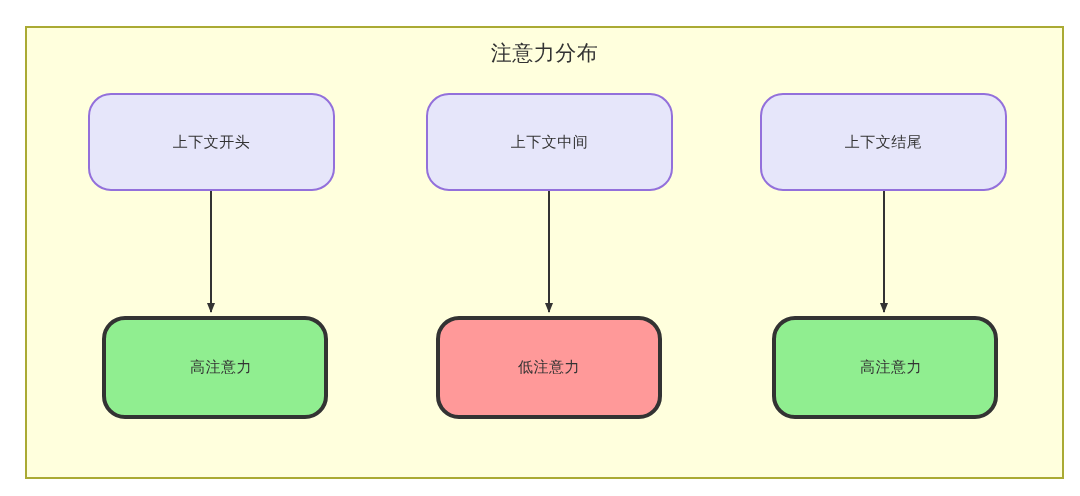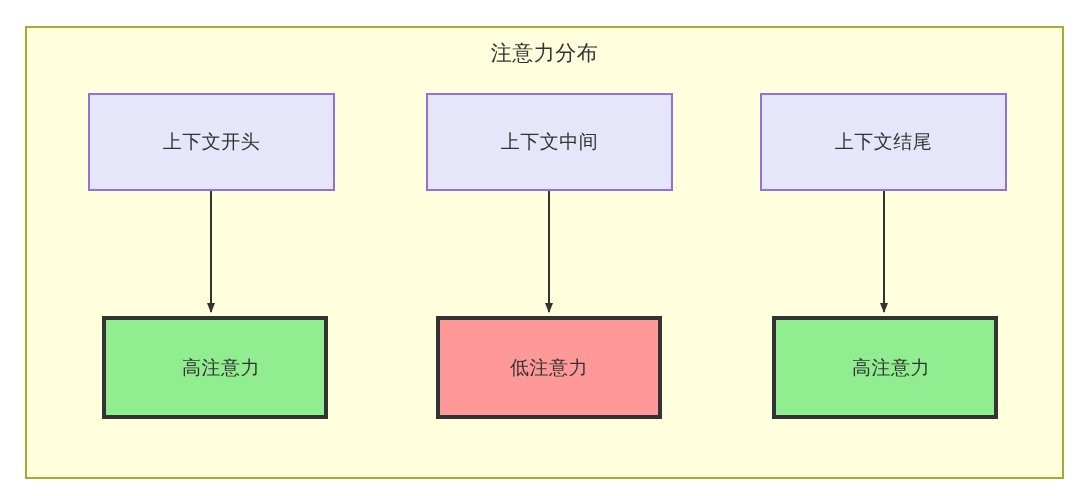--- a/index.html
+++ b/index.html
@@ -45,24 +45,25 @@
     line-height: 1;
   }
 
   
   .node {
     position: absolute;
     box-sizing: border-box;
     display: flex;
     align-items: center;
     justify-content: center;
-    font-size: 19px;
+    font-size: 15px;
     color: #333333;
     letter-spacing: 0.5px;
     text-align: center;
+    border-radius: 23px;
   }
 
   .node.context {
     width: 247px;
     height: 98px;
     background: #e6e6fa;
     border: 2px solid #9370db;
   }
 
   .node.attention {

